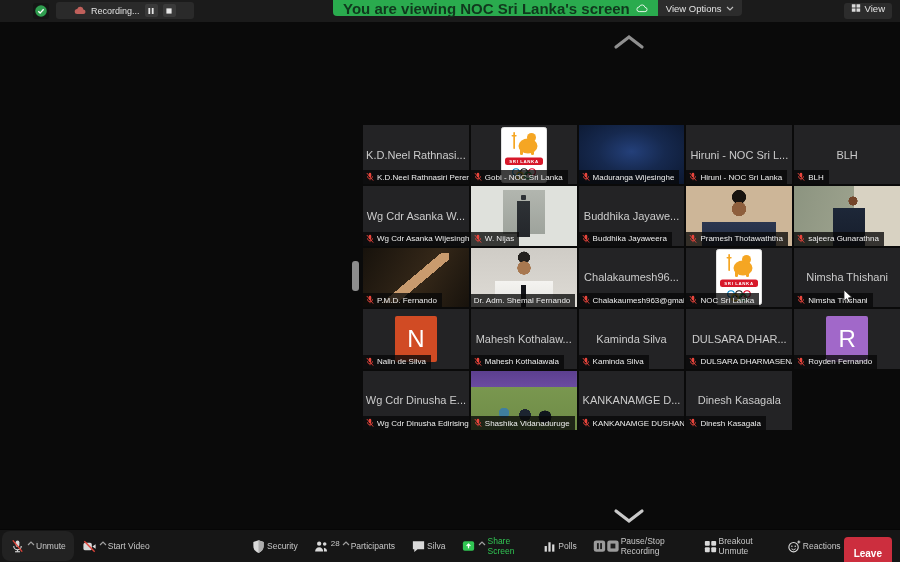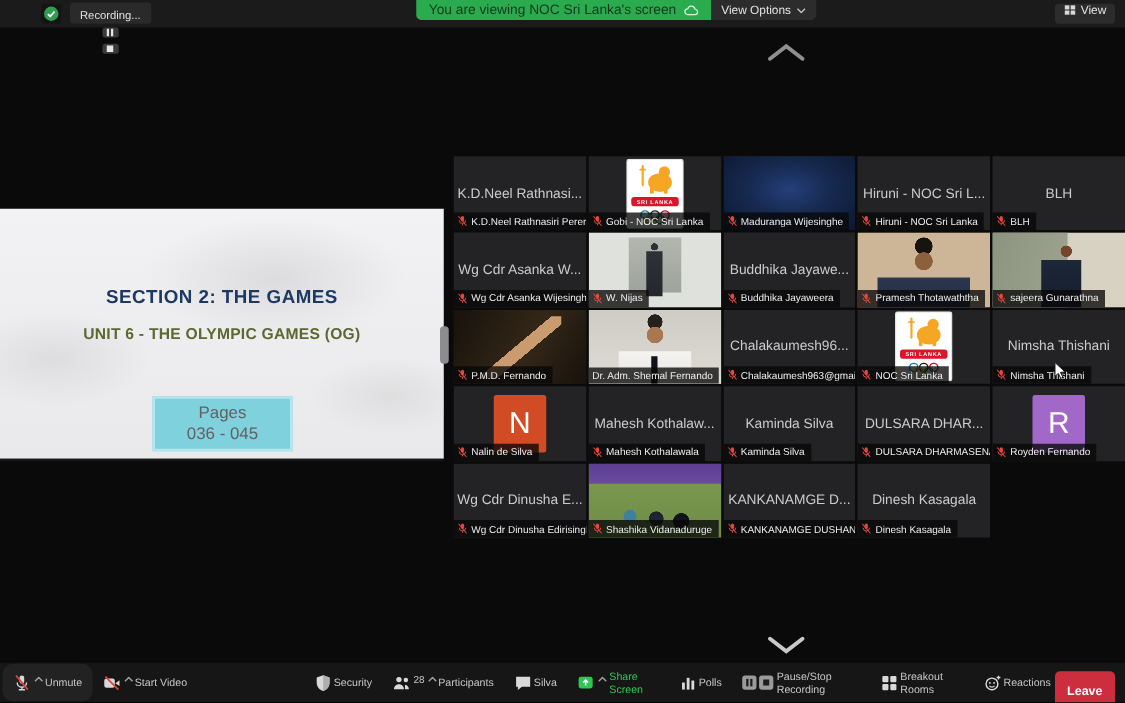--- a/index.html
+++ b/index.html
@@ -3,26 +3,26 @@
 <meta charset="utf-8">
 <style>
   html,body{margin:0;padding:0;background:#000;}
   .stage{position:relative;width:900px;height:562px;background:#0a0a0a;overflow:hidden;
          font-family:"Liberation Sans",sans-serif;-webkit-font-smoothing:antialiased;}
   
   .topbar{position:absolute;left:0;top:0;width:900px;height:22px;background:#1b1b1b;}
   .secure-badge{position:absolute;left:33px;top:3px;width:16px;height:16px;background:#151515;border-radius:3px;
                 display:flex;align-items:center;justify-content:center;}
   .rec-pill{position:absolute;left:56px;top:2px;height:17px;background:#2a2a2a;border-radius:3px;
-            display:flex;align-items:center;gap:5px;padding:0 8px;flex-direction:column;}
+            display:flex;align-items:center;gap:5px;padding:0 18px;}
   .rec-pill .rec-label{font-size:9px;color:#e0e0e0;}
   .rec-btn{width:13px;height:13px;background:#3a3a3a;border-radius:2px;display:flex;align-items:center;justify-content:center;border:none;padding:0;}
   .banner-group{position:absolute;left:333px;top:0;height:16px;display:flex;}
   .banner{background:#2aab4e;border-radius:0 0 0 4px;display:flex;align-items:center;gap:6px;padding:0 10px;}
-  .banner span{font-size:11px;color:#10381d;font-weight:normal;}
+  .banner span{font-size:15px;color:#10381d;font-weight:bold;}
   .view-options{background:#2c2c2c;border-radius:0 0 4px 0;display:flex;align-items:center;gap:4px;padding:0 8px;cursor:default;}
   .view-options span{font-size:9.5px;color:#e3e3e3;}
   .view-btn{position:absolute;right:8px;top:3px;height:16px;background:#2c2c2c;border-radius:3px;
             display:flex;align-items:flex-start;gap:4px;padding:0 7px;}
   .view-btn span{font-size:9.5px;color:#e3e3e3;}
   
   .chev-top{position:absolute;left:612px;top:34px;}
   .chev-bottom{position:absolute;left:612px;top:508px;}
   
   .slide{position:absolute;left:0;top:167px;width:355px;height:200px;
@@ -170,28 +170,20 @@
     <svg width="34" height="16" viewBox="0 0 34 16">
         <path d="M4 13L17 3l13 10" stroke="#8f8f8f" stroke-width="3.2" fill="none" stroke-linecap="round"></path>
       </svg>
   </div>
   <div class="chev-bottom">
     <svg width="34" height="16" viewBox="0 0 34 16">
         <path d="M4 3l13 10L30 3" stroke="#c9c9c9" stroke-width="3.2" fill="none" stroke-linecap="round"></path>
       </svg>
   </div>
 
-  <div class="slide">
-    <div class="slide-title">SECTION 2: THE GAMES</div>
-    <div class="slide-sub">UNIT 6 - THE OLYMPIC GAMES (OG)</div>
-    <div class="pages-box">
-      <span>Pages</span>
-      <span>036 - 045</span>
-    </div>
-  </div>
   <div class="divider-handle"></div>
 
   <div class="tiles" id="tiles">
       <div class="tile">
         <div class="center-name">K.D.Neel Rathnasi...</div>
         <div class="nameplate">
           <span style="display:flex">
             <svg width="8" height="10" viewBox="0 0 10 12">
  <rect x="3.4" y="0.8" width="3.2" height="5.4" rx="1.6" fill="#e8453c"></rect>
  <path d="M1.8 5a3.2 3.2 0 0 0 6.4 0" fill="none" stroke="#e8453c" stroke-width="1"></path>
@@ -675,21 +667,21 @@
         </div>
         <div class="tb-item">
           <span class="tb-iconrow">
             <svg width="15" height="15" viewBox="0 0 16 16">
               <rect x="2" y="2" width="5.2" height="5.2" rx="1" fill="#d9d9d9"></rect>
               <rect x="8.8" y="2" width="5.2" height="5.2" rx="1" fill="#d9d9d9"></rect>
               <rect x="2" y="8.8" width="5.2" height="5.2" rx="1" fill="#d9d9d9"></rect>
               <rect x="8.8" y="8.8" width="5.2" height="5.2" rx="1" fill="#d9d9d9"></rect>
             </svg>
           </span>
-          <span>Breakout Rooms</span>
+          <span>Breakout Unmute</span>
         </div>
         <div class="tb-item">
           <span class="tb-iconrow">
             <svg width="15" height="15" viewBox="0 0 16 16">
               <circle cx="7" cy="8.7" r="5" fill="none" stroke="#d9d9d9" stroke-width="1.2"></circle>
               <circle cx="5.2" cy="7.8" r=".8" fill="#d9d9d9"></circle>
               <circle cx="8.8" cy="7.8" r=".8" fill="#d9d9d9"></circle>
               <path d="M4.8 10.4a3 3 0 0 0 4.4 0" stroke="#d9d9d9" stroke-width="1" fill="none"></path>
               <path d="M12.6 1.6v3.2M11 3.2h3.2" stroke="#d9d9d9" stroke-width="1.1"></path>
             </svg>

